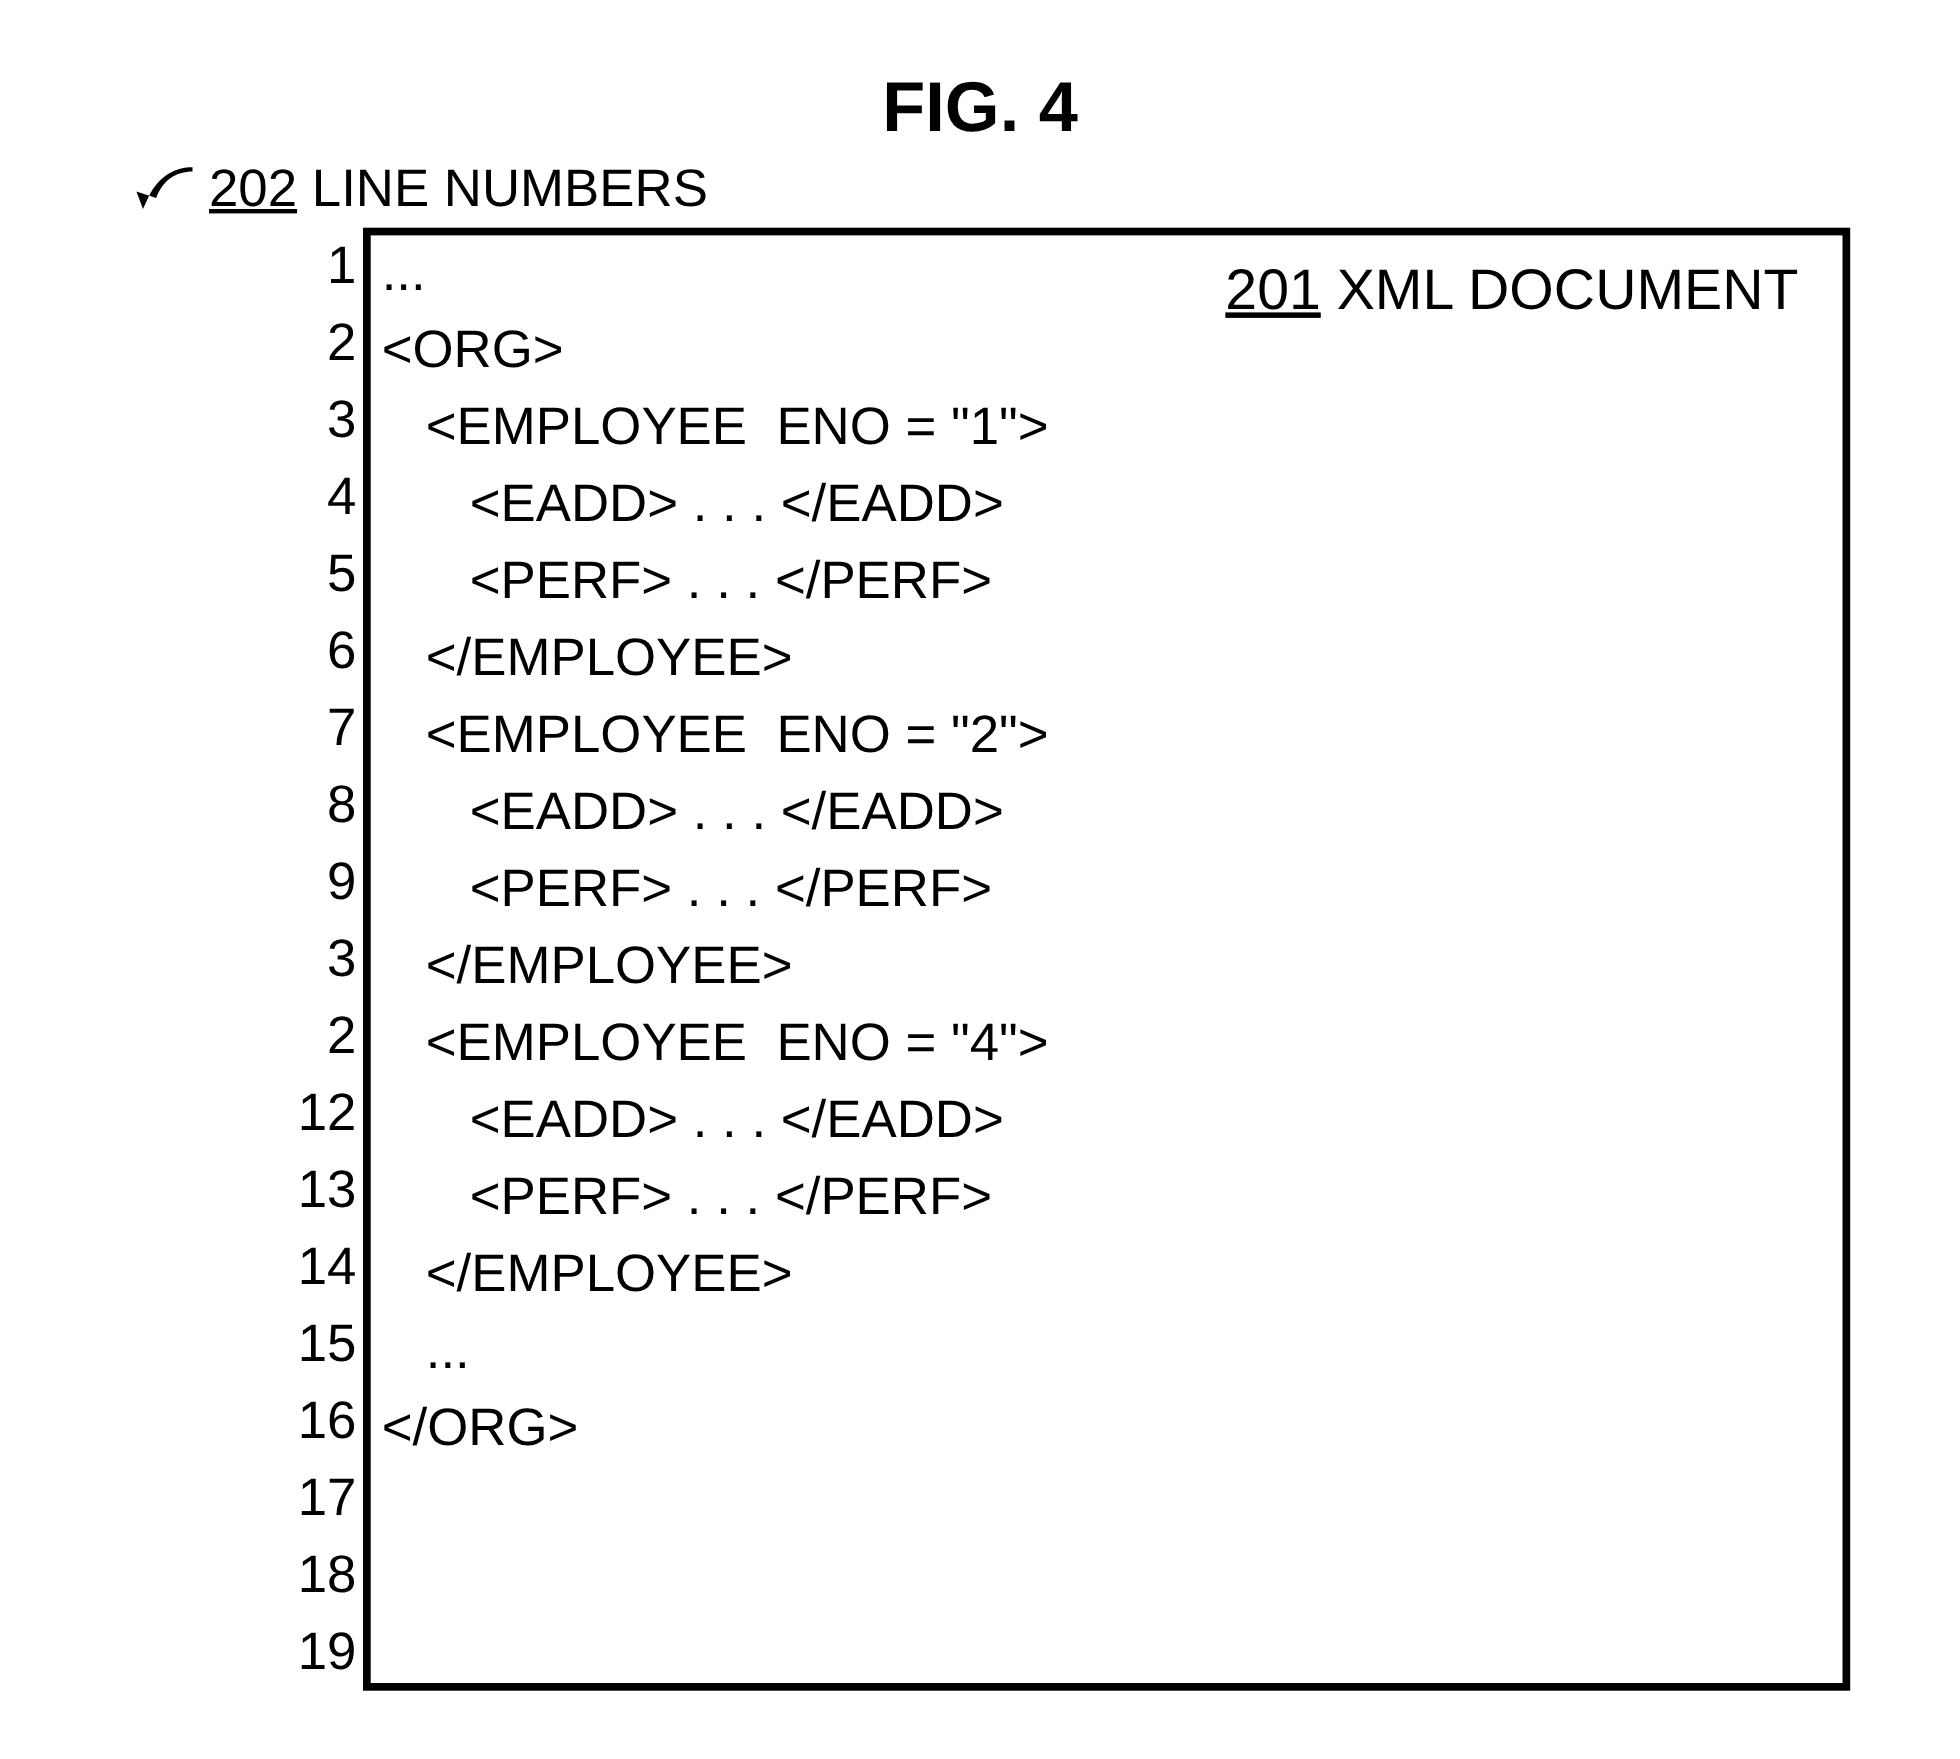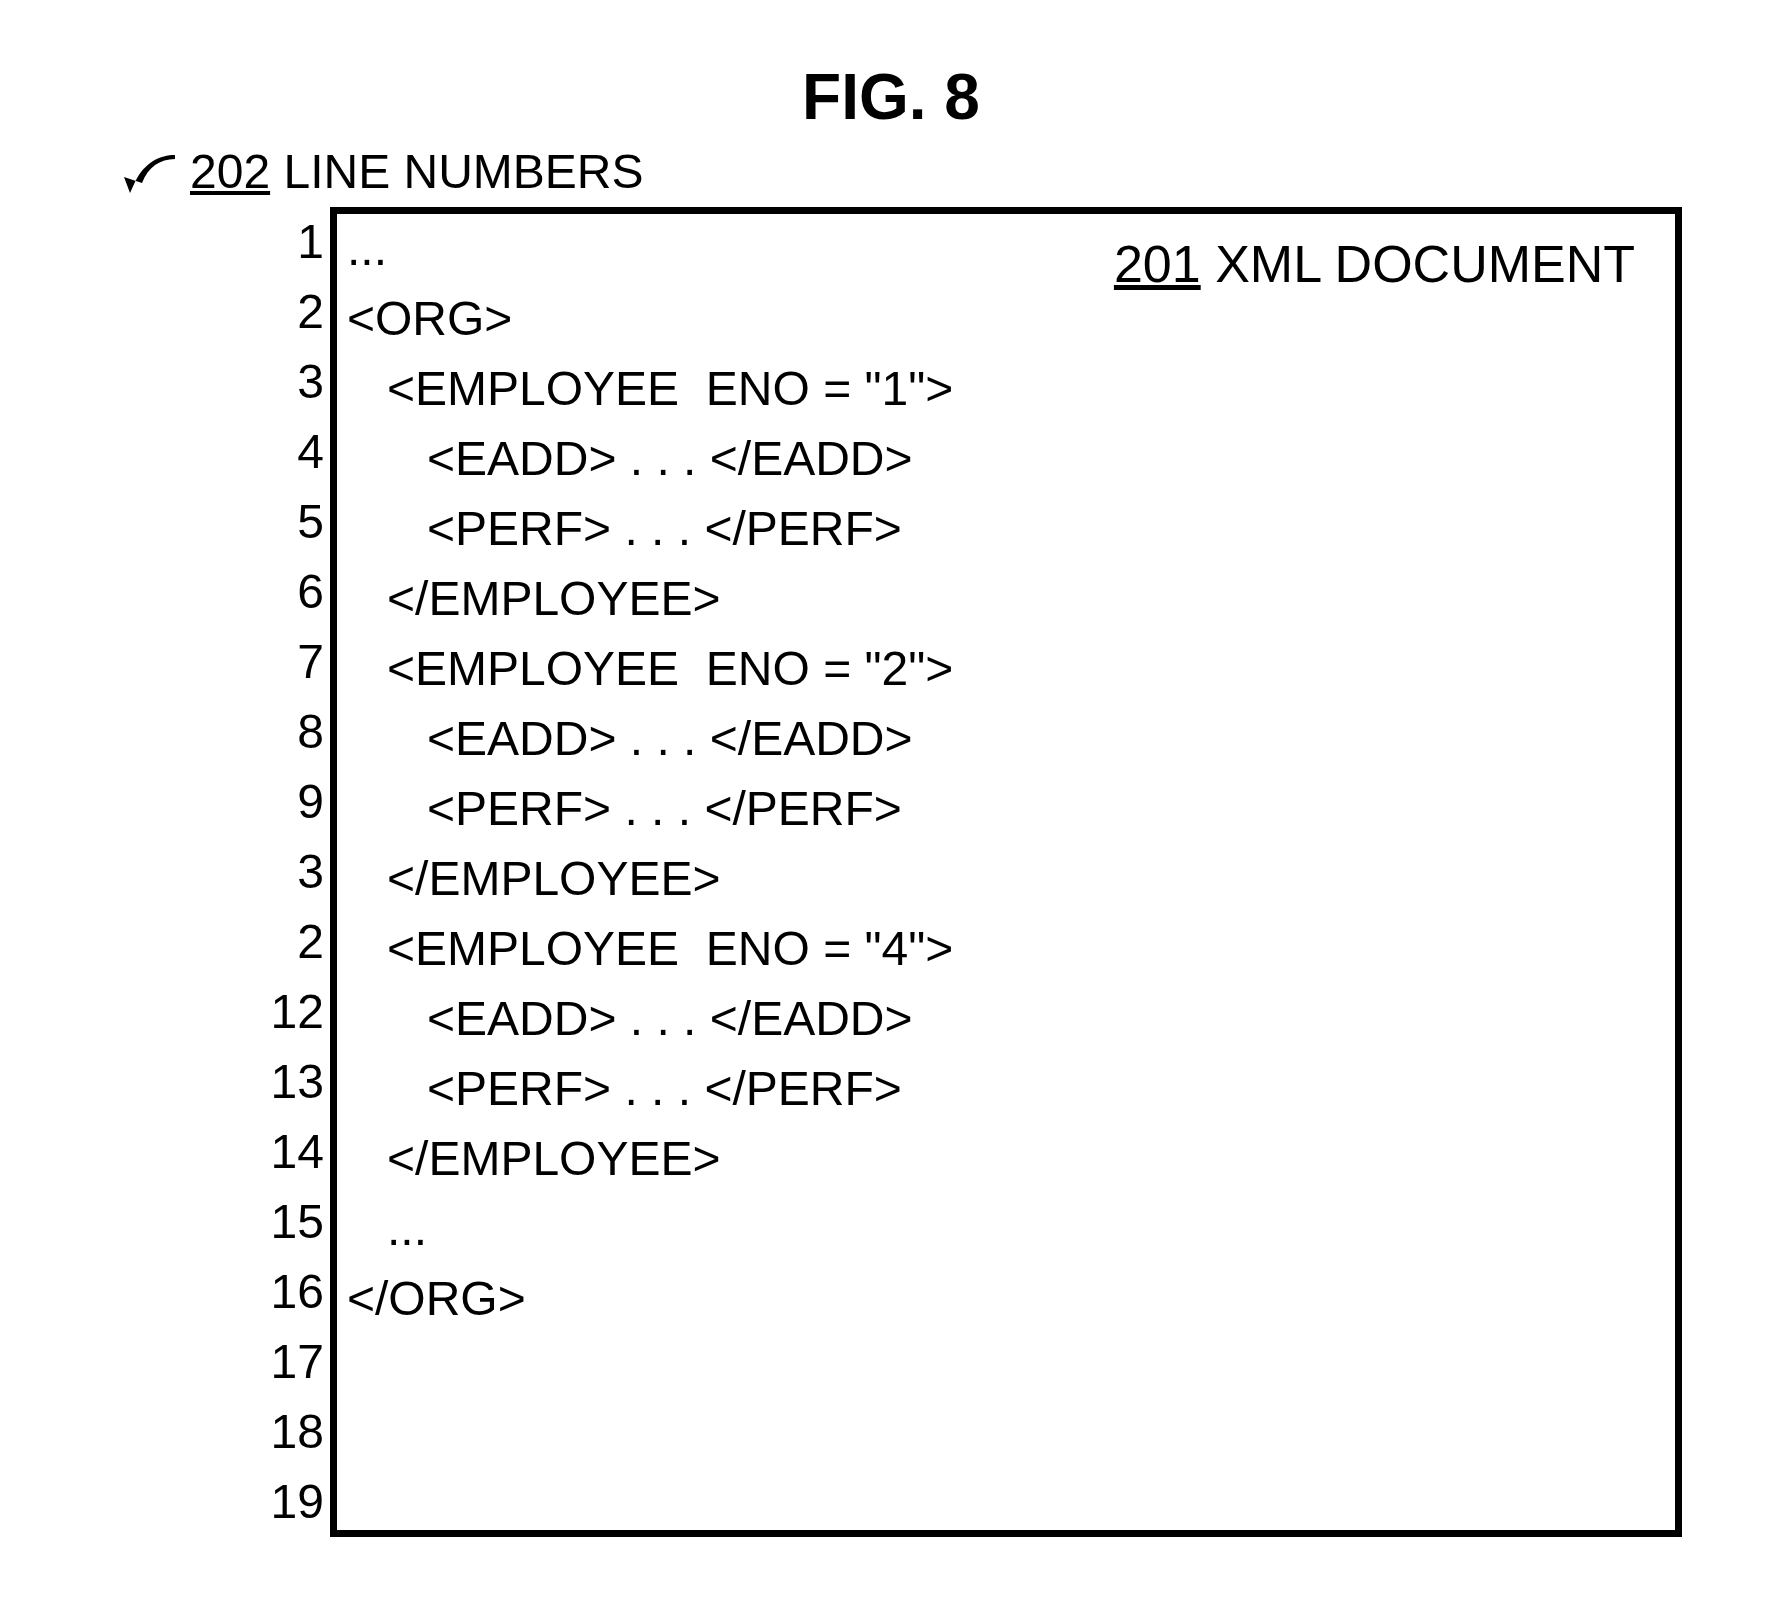--- a/index.html
+++ b/index.html
@@ -16,21 +16,21 @@
     padding: 60px 100px 60px 100px;
   }
   .fig-title {
     text-align: center;
     font-weight: 900;
     font-size: 64px;
     margin-bottom: 10px;
   }
   .header-row {
     display: flex;
-    align-items: center;
+    align-items: flex-start;
     gap: 10px;
     margin-left: 20px;
   }
   .arrow-svg {
     width: 60px;
     height: 50px;
   }
   .line-numbers-label {
     font-size: 48px;
     display: inline-block;
@@ -79,21 +79,21 @@
     top: 20px;
     right: 40px;
     font-size: 52px;
   }
 </style>
 </head>
 <body>
 
 <div class="page">
 
-  <div class="fig-title">FIG. 8</div>
+  <div class="fig-title">FIG. 4</div>
 
   <div class="header-row">
     <svg class="arrow-svg" viewBox="0 0 60 50">
       <path d="M55 8 C 40 8, 25 15, 15 35 L 10 46 L 4 30 L 22 36 C 28 20, 40 12, 55 12 Z" fill="#000"></path>
     </svg>
     <span class="line-numbers-label">
       <span class="underline-num">202</span><span> LINE NUMBERS</span>
     </span>
   </div>
 

